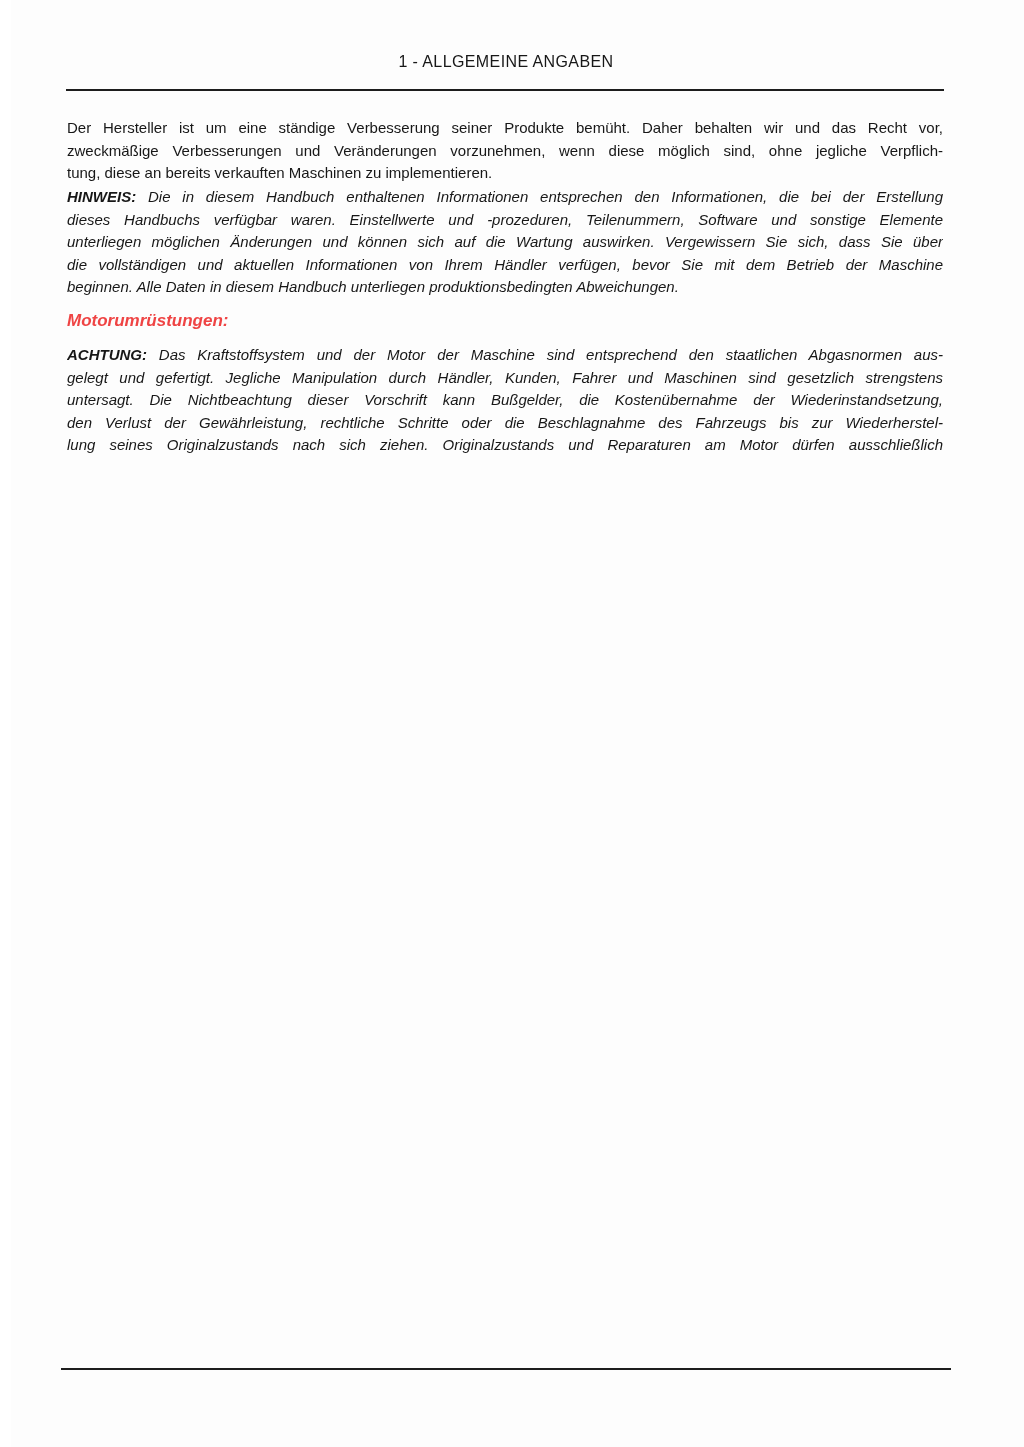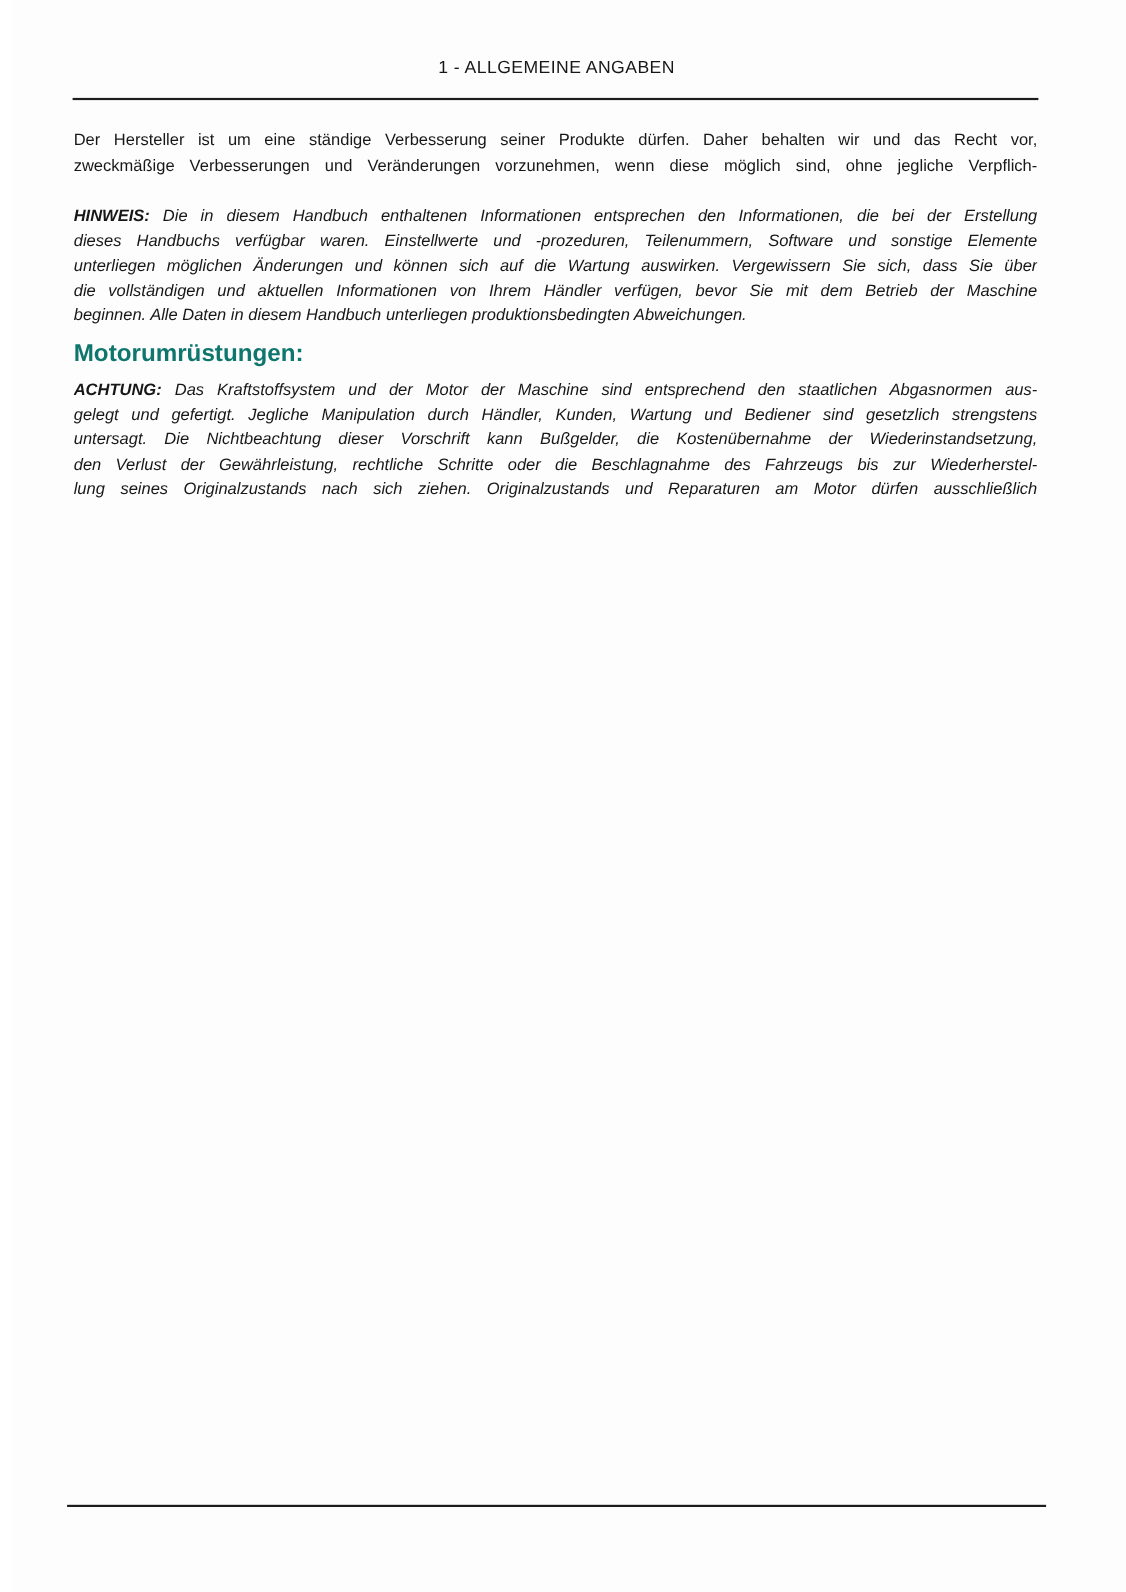--- a/index.html
+++ b/index.html
@@ -56,24 +56,25 @@
     text-align-last: left;
   }
   .lead-label {
     font-weight: bold;
   }
   .section-heading {
     position: absolute;
     top: 308px;
     left: 56px;
     width: 876px;
-    font-size: 22px;
+    font-size: 17px;
     font-weight: bold;
     line-height: 26px;
-    color: #0f766e;
+    color: #ef4444;
+    font-style: italic;
   }
   .pos-intro   { top: 117px; }
   .pos-note    { top: 186px; }
   .pos-warning { top: 344px; }
   .footer-rule {
     position: absolute;
     top: 1368px;
     left: 50px;
     width: 890px;
     height: 2px;
@@ -91,37 +92,38 @@
 </style>
 </head>
 <body>
 
 <div class="page">
 
   <div class="header-title">1 - ALLGEMEINE ANGABEN</div>
   <div class="header-rule"></div>
 
   <div class="para pos-intro">
-    <div class="jline">Der Hersteller ist um eine ständige Verbesserung seiner Produkte dürfen. Daher behalten wir und das Recht vor,</div>
+    <div class="jline">Der Hersteller ist um eine ständige Verbesserung seiner Produkte bemüht. Daher behalten wir und das Recht vor,</div>
     <div class="jline">zweckmäßige Verbesserungen und Veränderungen vorzunehmen, wenn diese möglich sind, ohne jegliche Verpflich-</div>
+    <div class="jline last">tung, diese an bereits verkauften Maschinen zu implementieren.</div>
   </div>
 
   <div class="para italic pos-note">
     <div class="jline"><span class="lead-label">HINWEIS:</span> <span>Die in diesem Handbuch enthaltenen Informationen entsprechen den Informationen, die bei der Erstellung</span></div>
     <div class="jline">dieses Handbuchs verfügbar waren. Einstellwerte und -prozeduren, Teilenummern, Software und sonstige Elemente</div>
     <div class="jline">unterliegen möglichen Änderungen und können sich auf die Wartung auswirken. Vergewissern Sie sich, dass Sie über</div>
     <div class="jline">die vollständigen und aktuellen Informationen von Ihrem Händler verfügen, bevor Sie mit dem Betrieb der Maschine</div>
     <div class="jline last">beginnen. Alle Daten in diesem Handbuch unterliegen produktionsbedingten Abweichungen.</div>
   </div>
 
   <div class="section-heading">Motorumrüstungen:</div>
 
   <div class="para italic pos-warning">
     <div class="jline"><span class="lead-label">ACHTUNG:</span> <span>Das Kraftstoffsystem und der Motor der Maschine sind entsprechend den staatlichen Abgasnormen aus-</span></div>
-    <div class="jline">gelegt und gefertigt. Jegliche Manipulation durch Händler, Kunden, Wartung und Bediener sind gesetzlich strengstens</div>
+    <div class="jline">gelegt und gefertigt. Jegliche Manipulation durch Händler, Kunden, Fahrer und Maschinen sind gesetzlich strengstens</div>
     <div class="jline">untersagt. Die Nichtbeachtung dieser Vorschrift kann Bußgelder, die Kostenübernahme der Wiederinstandsetzung,</div>
     <div class="jline">den Verlust der Gewährleistung, rechtliche Schritte oder die Beschlagnahme des Fahrzeugs bis zur Wiederherstel-</div>
     <div class="jline">lung seines Originalzustands nach sich ziehen. Originalzustands und Reparaturen am Motor dürfen ausschließlich</div>
   </div>
 
   <div class="footer-rule"></div>
 
 </div>
 
 </body></html>

